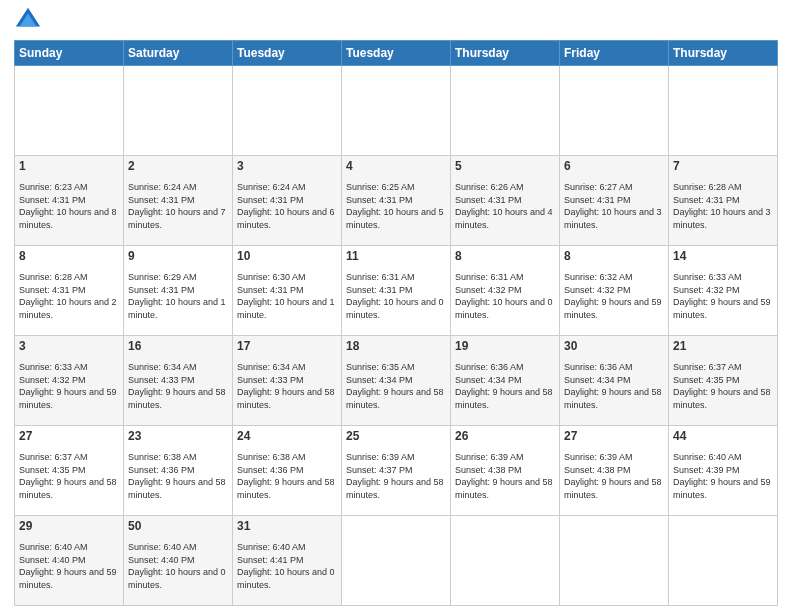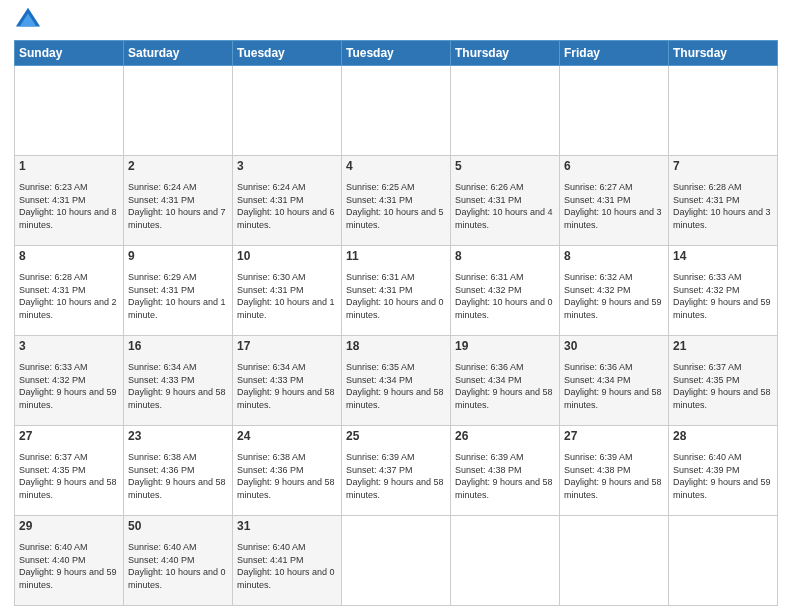--- a/index.html
+++ b/index.html
@@ -358,21 +358,21 @@
       </td>
           <td>
         <span class="day-num">27</span>
         <div class="day-info">
           Sunrise: 6:39 AM<br>
           Sunset: 4:38 PM<br>
           Daylight: 9 hours and 58 minutes.
         </div>
       </td>
           <td>
-        <span class="day-num">28</span>
+        <span class="day-num">44</span>
         <div class="day-info">
           Sunrise: 6:40 AM<br>
           Sunset: 4:39 PM<br>
           Daylight: 9 hours and 59 minutes.
         </div>
       </td>
         </tr>
         <tr>
           <td>
         <span class="day-num">29</span>

